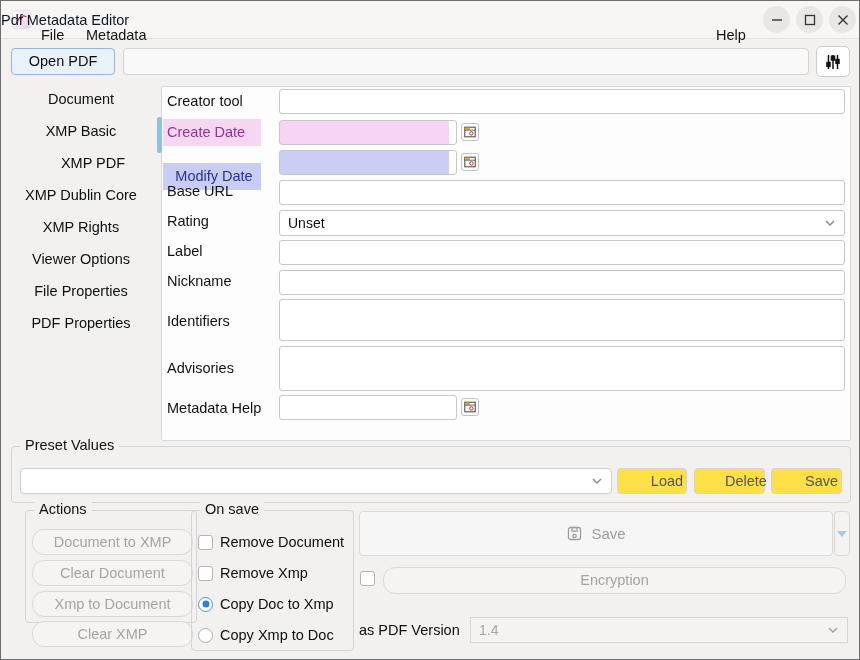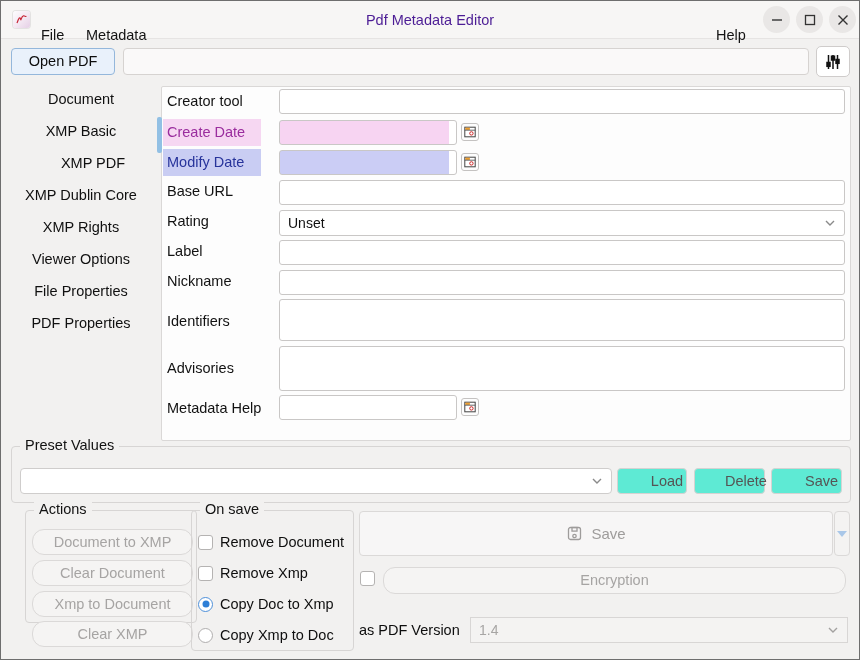--- a/index.html
+++ b/index.html
@@ -11,21 +11,21 @@
 
   
   .menubar { position:absolute; left:0; top:0; width:100%; height:38px;
              background:#f7f6f5; border-bottom:1px solid #e6e4e3; }
   .app-icon { position:absolute; left:12px; top:10px; width:17px; height:17px; border-radius:3px;
               background:linear-gradient(135deg,#fdfdfe 0%,#f3e7f2 55%,#e5cfe6 100%);
               box-shadow:0 0 0 1px rgba(0,0,0,0.08); }
   .menu-item { position:absolute; top:0; height:38px; line-height:38px; font-size:14.5px;
                color:#141414; padding:15px 6px; cursor:default; }
   .window-title { position:absolute; left:0; right:0; top:0; height:38px; line-height:38px;
-                  text-align:center; font-size:14.5px; color:#4c1d95; pointer-events:none; }
+                  font-size:14.5px; color:#0f172a; pointer-events:none; }
   .winbtn { position:absolute; top:5px; width:27px; height:27px; border-radius:50%;
             background:#e9e7e6; display:flex; align-items:center; justify-content:center;
             color:#333; }
 
   
   .open-pdf { position:absolute; left:10px; top:47px; width:104px; height:27px;
               background:#e9f1fb; border:1px solid #94b7db; border-radius:4px;
               font-size:14.5px; color:#0d0d0d; text-align:center; line-height:25px; }
   .path-input { position:absolute; left:122px; top:47px; width:686px; height:27px;
                 background:#faf9f9; border:1px solid #d6d3d1; border-radius:4px;
@@ -61,21 +61,21 @@
   .selectbox { position:absolute; background:#fff; border:1px solid #c9c7c6; border-radius:3px;
                font-size:14px; color:#101010; line-height:24px; padding:0 8px; }
   .chev { position:absolute; right:8px; top:50%; transform:translateY(-50%); display:flex; }
 
   
   .groupbox { position:absolute; border:1px solid #d7d5d4; border-radius:4px; }
   .legend { position:absolute; top:-10px; left:8px; background:#f2f1f0; padding:0 5px;
             font-size:14.5px; color:#121212; white-space:nowrap; }
 
   .combo { position:absolute; background:#fff; border:1px solid #cfcdcc; border-radius:4px; }
-  .gbtn { position:absolute; height:26px; background:#5eead4; border:1px solid #d5d3d2;
+  .gbtn { position:absolute; height:26px; background:#fde047; border:1px solid #d5d3d2;
           border-radius:4px; font-size:14.5px; color:#555; text-align:center; line-height:24px;padding-left:30px; }
   .dbtn { position:absolute; background:#f5f4f3; border:1px solid #dbd9d8; border-radius:12px;
           font-size:14.5px; color:#a6a4a3; text-align:center; line-height:24px; }
 
   
   .opt-row { position:absolute; display:flex; align-items:center; gap:7px;
              font-size:14.5px; color:#0e0e0e; white-space:nowrap; }
   .checkbox { width:15px; height:15px; background:#fff; border:1px solid #b5b3b2;
               border-radius:3px; flex:0 0 auto; }
   .radio { width:15px; height:15px; background:#fff; border:1px solid #b0aeae;
@@ -171,21 +171,21 @@
       <span style="display:flex;">
         <svg width="12" height="12" viewBox="0 0 12 12">
             <rect x="0.8" y="1.2" width="10.4" height="9.6" fill="#fff" stroke="#444" stroke-width="1"></rect>
             <rect x="1.3" y="1.7" width="4.6" height="2.2" fill="#f0a030"></rect>
             <line x1="0.8" y1="4.2" x2="11.2" y2="4.2" stroke="#444" stroke-width="0.8"></line>
             <circle cx="7.4" cy="7.4" r="1.7" fill="none" stroke="#cc2222" stroke-width="1"></circle>
           </svg>
       </span>
     </div>
 
-    <div class="hl-band band-blue" style="top:62px;">Modify Date</div>
+    <div class="hl-band band-blue" style="top:76px;text-align:center;">Modify Date</div>
     <input class="fin in-blue" style="left: 117px; top: 63px; width: 178px;" type="text" value="">
     <div class="cal-btn" style="left:299px; top:66px;">
       <span style="display:flex;">
         <svg width="12" height="12" viewBox="0 0 12 12">
             <rect x="0.8" y="1.2" width="10.4" height="9.6" fill="#fff" stroke="#444" stroke-width="1"></rect>
             <rect x="1.3" y="1.7" width="4.6" height="2.2" fill="#f0a030"></rect>
             <line x1="0.8" y1="4.2" x2="11.2" y2="4.2" stroke="#444" stroke-width="0.8"></line>
             <circle cx="7.4" cy="7.4" r="1.7" fill="none" stroke="#cc2222" stroke-width="1"></circle>
           </svg>
       </span>

